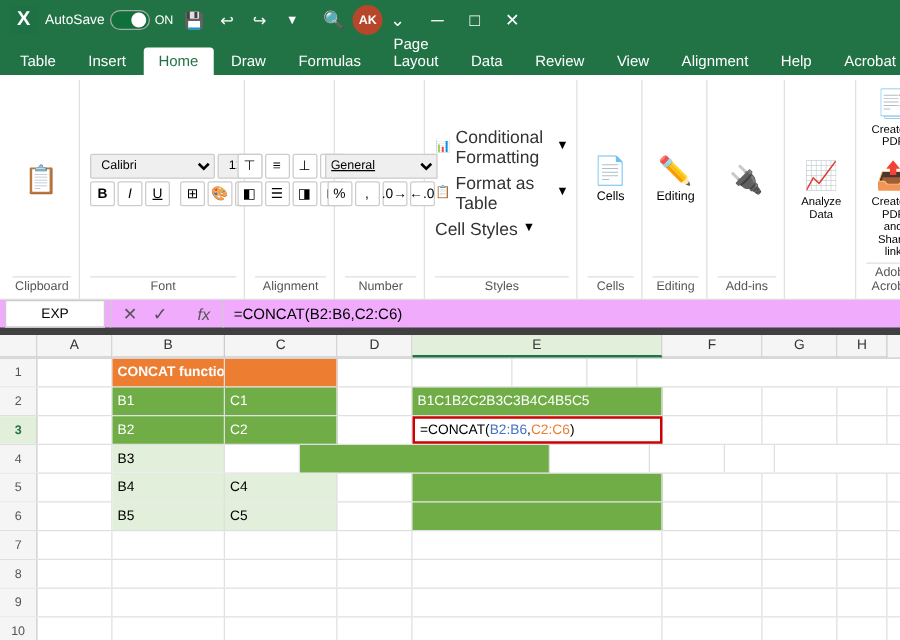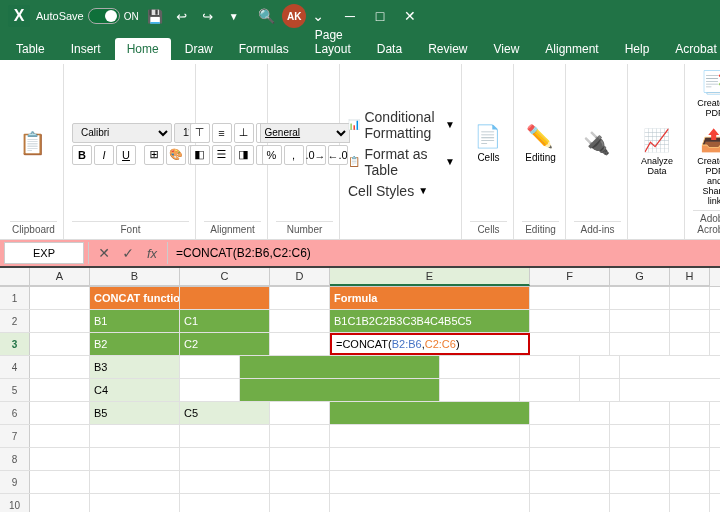--- a/index.html
+++ b/index.html
@@ -77,22 +77,22 @@
     
     .big-btn {
       display: flex; flex-direction: column; align-items: center; justify-content: center;
       cursor: pointer; padding: 4px; border-radius: 3px; gap: 2px;
     }
     .big-btn .icon { font-size: 22px; }
     .big-btn .btn-label { font-size: 10px; }
 
     
     .formula-bar {
-      display: flex; align-items: center; background: #fca5a5;
-      border-bottom: 2px solid #404040; height: 28px; padding: 0 4px; gap: 4px;
+      display: flex; align-items: center; background: #f0abfc;
+      border-bottom: 6px solid #404040; height: 28px; padding: 0 4px; gap: 4px;
     }
     .cell-ref-box {
       width: 80px; height: 22px; border: 1px solid #ccc; font-size: 11px;
       padding: 0 4px; text-align: center;
     }
     .formula-btns { display: flex; gap: 2px; }
     .formula-btn { width: 22px; height: 22px; display: flex; align-items: center; justify-content: center; cursor: pointer; font-size: 14px; color: #555; }
 
     
     .spreadsheet { display: flex; flex-direction: column; flex: 1; background: white; }
@@ -276,20 +276,21 @@
       <div class="cond-format-row">
         <span>📋</span>
         <span class="styles-label">Format as Table</span>
         <span>▼</span>
       </div>
       <div class="cond-format-row">
         <span class="styles-label">Cell Styles</span>
         <span>▼</span>
       </div>
     </div>
+    <div class="ribbon-group-label">Styles</div>
   </div>
 
   <div class="ribbon-group" style="min-width:50px;">
     <div class="ribbon-group-content">
       <div class="big-btn">
         <span class="icon">📄</span>
         <span class="btn-label">Cells</span>
       </div>
     </div>
     <div class="ribbon-group-label">Cells</div>
@@ -338,21 +339,21 @@
   </div>
 
 </div>
 
 <div class="formula-bar">
   <input type="text" class="cell-ref-box" value="EXP" style="">
   <span style="width:1px;height:22px;background:#ccc;display:inline-block;"></span>
   <div class="formula-btns">
     <span class="formula-btn">✕</span>
     <span class="formula-btn">✓</span>
-    <span class="formula-btn" style="font-style:italic;font-size:13px;">fx</span>
+    <span class="formula-btn" style="font-style:italic;font-size:13px;margin-left:11px;">fx</span>
   </div>
   <span style="width:1px;height:22px;background:#ccc;display:inline-block;"></span>
   <div style="flex:1;padding:0 4px;font-size:12px;display:flex;align-items:center;">
     <span>=CONCAT(B2:B6,C2:C6)</span>
   </div>
 </div>
 
 <div class="spreadsheet">
 
   <div class="col-headers">
@@ -368,21 +369,20 @@
   </div>
 
   <div class="grid-area">
 
     <div class="grid-row">
       <div class="row-num">1</div>
       <div class="cell cw-a"></div>
       <div class="cell cw-b cell-orange" style="font-weight:bold;">CONCAT function</div>
       <div class="cell cw-c cell-orange"></div>
       <div class="cell cw-d"></div>
-      <div class="cell cw-e cell-orange" style="font-weight:bold;">Formula</div>
       <div class="cell cw-f"></div>
       <div class="cell cw-g"></div>
       <div class="cell cw-h"></div>
     </div>
 
     <div class="grid-row">
       <div class="row-num">2</div>
       <div class="cell cw-a"></div>
       <div class="cell cw-b cell-green">B1</div>
       <div class="cell cw-c cell-green">C1</div>
@@ -414,20 +414,21 @@
       <div class="cell cw-d"></div>
       <div class="cell cw-e cell-formula-bg"></div>
       <div class="cell cw-f"></div>
       <div class="cell cw-g"></div>
       <div class="cell cw-h"></div>
     </div>
 
     <div class="grid-row">
       <div class="row-num">5</div>
       <div class="cell cw-a"></div>
+      <div class="cell cw-b cell-light-green">B4</div>
       <div class="cell cw-c cell-light-green">C4</div>
       <div class="cell cw-d"></div>
       <div class="cell cw-e cell-formula-bg"></div>
       <div class="cell cw-f"></div>
       <div class="cell cw-g"></div>
       <div class="cell cw-h"></div>
     </div>
 
     <div class="grid-row">
       <div class="row-num">6</div>

